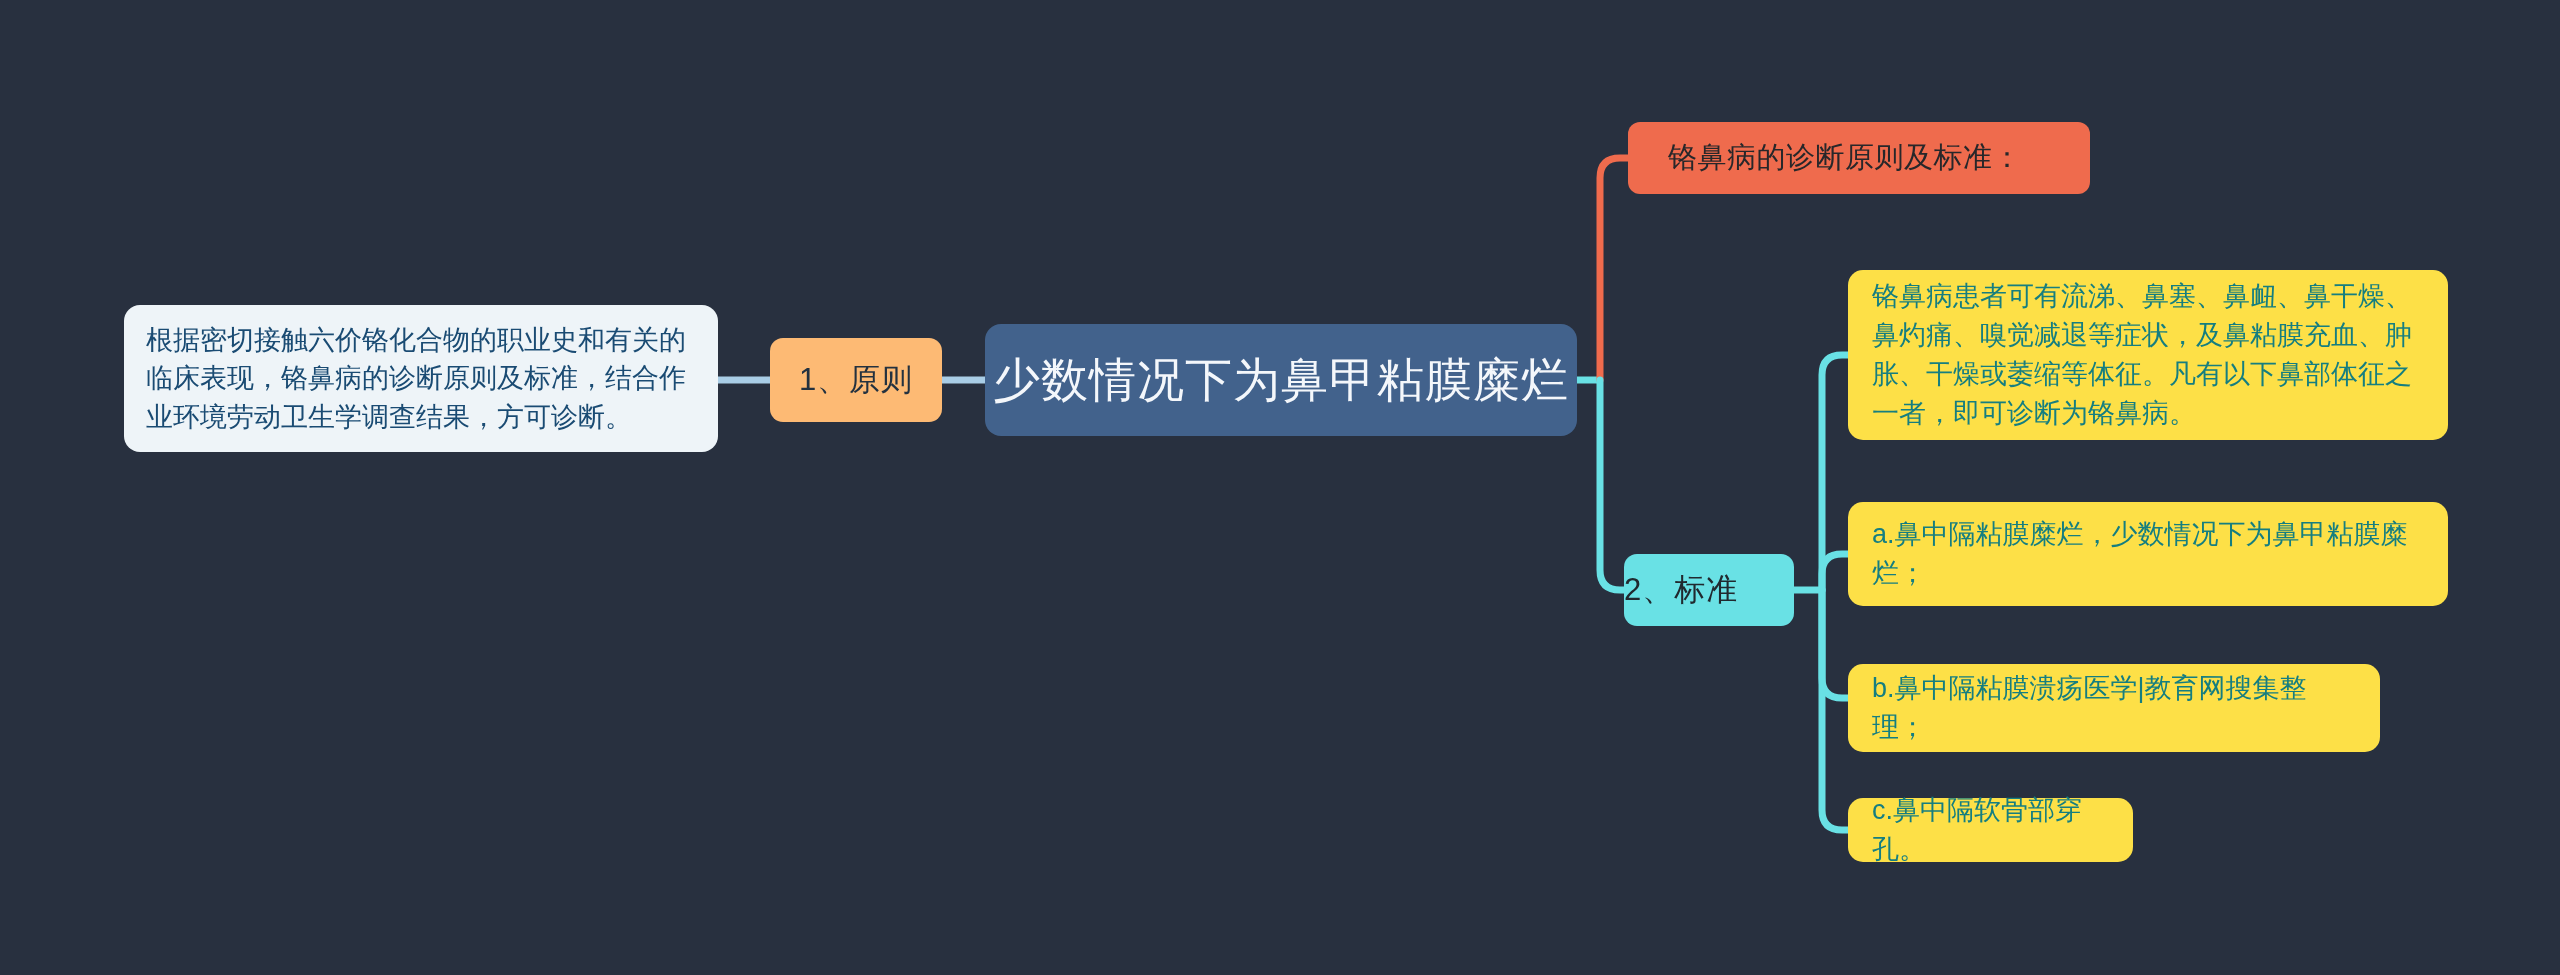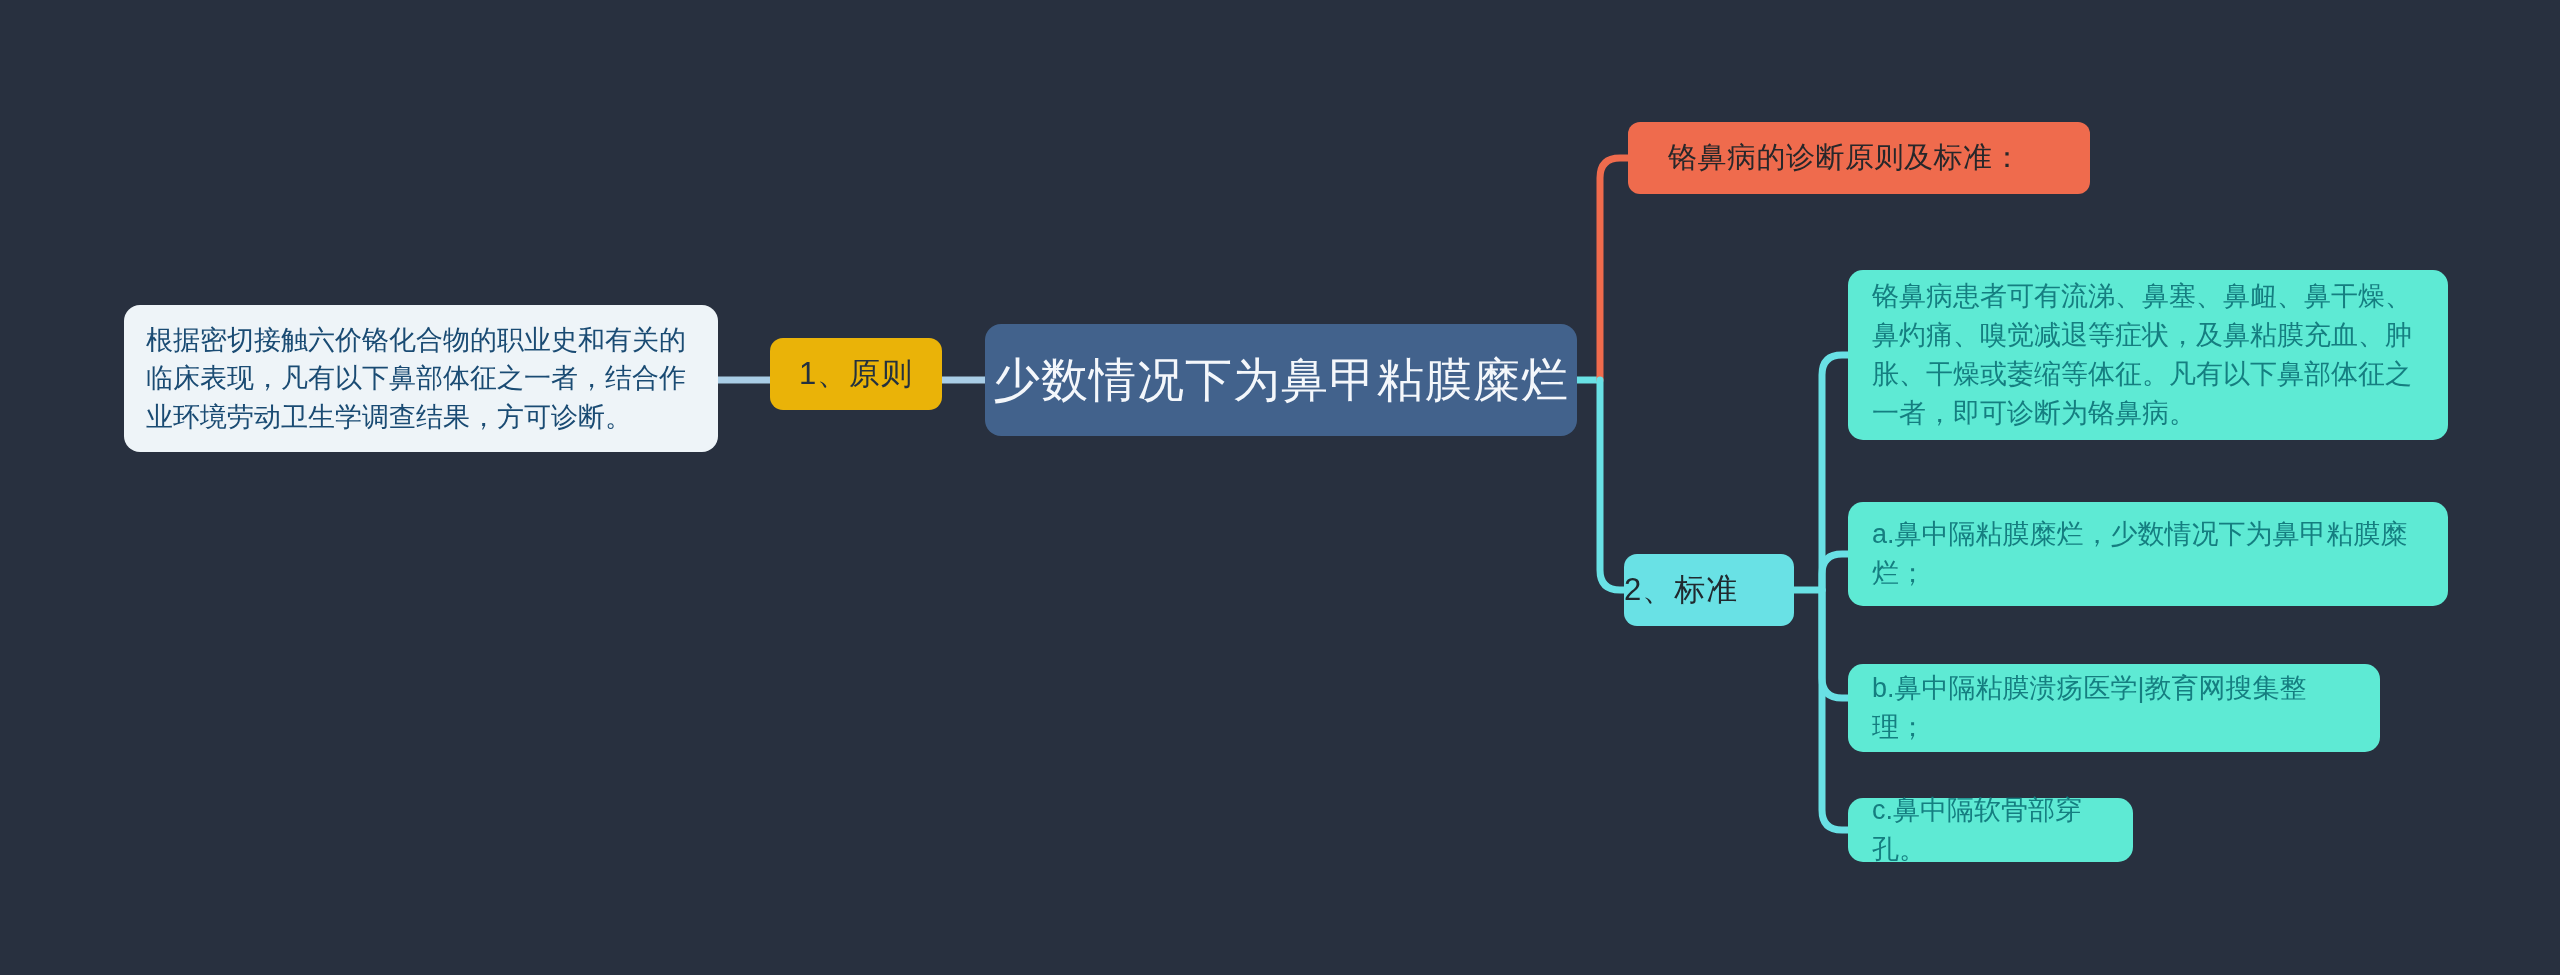--- a/index.html
+++ b/index.html
@@ -42,22 +42,22 @@
   #node-root .txt {
     color: #f4f7fb;
     font-size: 47px;
     letter-spacing: 1px;
     line-height: 1.1;
   }
 
   
   #node-principle {
     left: 770px; top: 338px;
-    width: 172px; height: 72px;
-    background: #eab308;
+    width: 172px; height: 84px;
+    background: #fdba74;
     justify-content: center;
     border-radius: 13px;
   }
   #node-principle .txt {
     color: #23313f;
     font-size: 31px;
     letter-spacing: 1px;
   }
 
   #node-principle-detail {
@@ -96,21 +96,21 @@
     justify-content: flex-start;
     border-radius: 13px;
   }
   #node-standard .txt {
     color: #20292f;
     font-size: 31px;
     letter-spacing: 1px;
   }
 
   .leafbox {
-    background: #5eead4;
+    background: #fde047;
     border-radius: 15px;
     padding: 26px 24px;
     align-items: center;
   }
   .leafbox .txt {
     color: #157e80;
     font-size: 27px;
     line-height: 1.45;
   }
 
@@ -141,21 +141,21 @@
     <path d="M1822,590 L1822,375 Q1822,355 1842,355 L1848,355" stroke="#69e1e5" stroke-width="7" fill="none" stroke-linecap="round"></path>
 
     <path d="M1822,590 L1822,574 Q1822,554 1842,554 L1848,554" stroke="#69e1e5" stroke-width="7" fill="none" stroke-linecap="round"></path>
 
     <path d="M1822,590 L1822,678 Q1822,698 1842,698 L1848,698" stroke="#69e1e5" stroke-width="7" fill="none" stroke-linecap="round"></path>
 
     <path d="M1822,590 L1822,810 Q1822,830 1842,830 L1848,830" stroke="#69e1e5" stroke-width="7" fill="none" stroke-linecap="round"></path>
   </svg>
 
   <div class="node" id="node-principle-detail">
-    <span class="txt">根据密切接触六价铬化合物的职业史和有关的临床表现，凡有以下鼻部体征之一者，结合作业环境劳动卫生学调查结果，方可诊断。</span>
+    <span class="txt">根据密切接触六价铬化合物的职业史和有关的临床表现，铬鼻病的诊断原则及标准，结合作业环境劳动卫生学调查结果，方可诊断。</span>
   </div>
 
   <div class="node" id="node-principle">
     <span class="txt">1、原则</span>
   </div>
 
   <div class="node" id="node-root">
     <span class="txt">少数情况下为鼻甲粘膜糜烂</span>
   </div>
 

